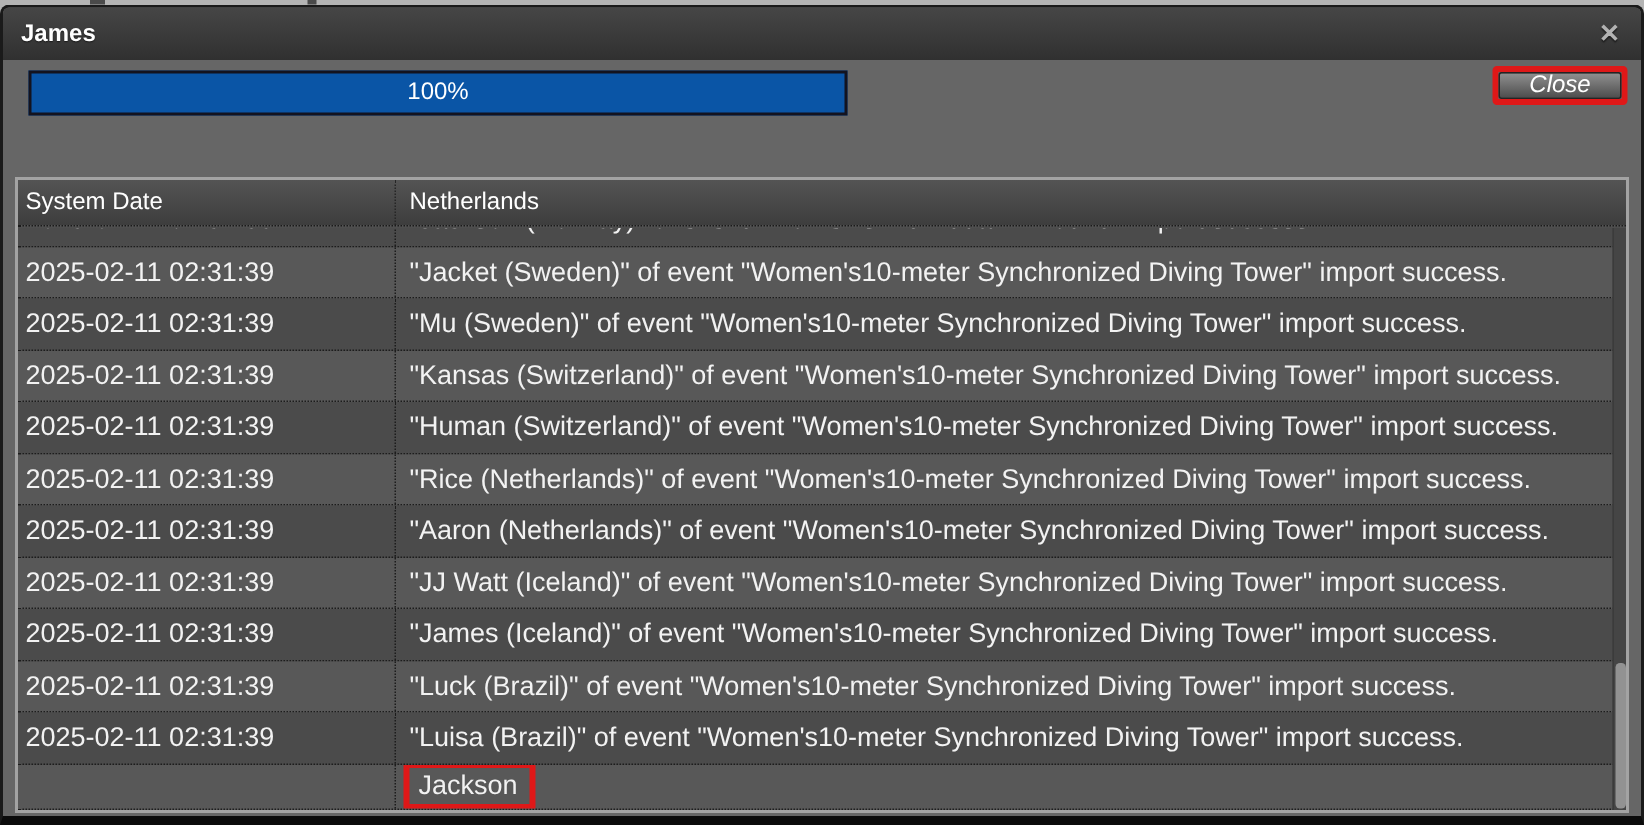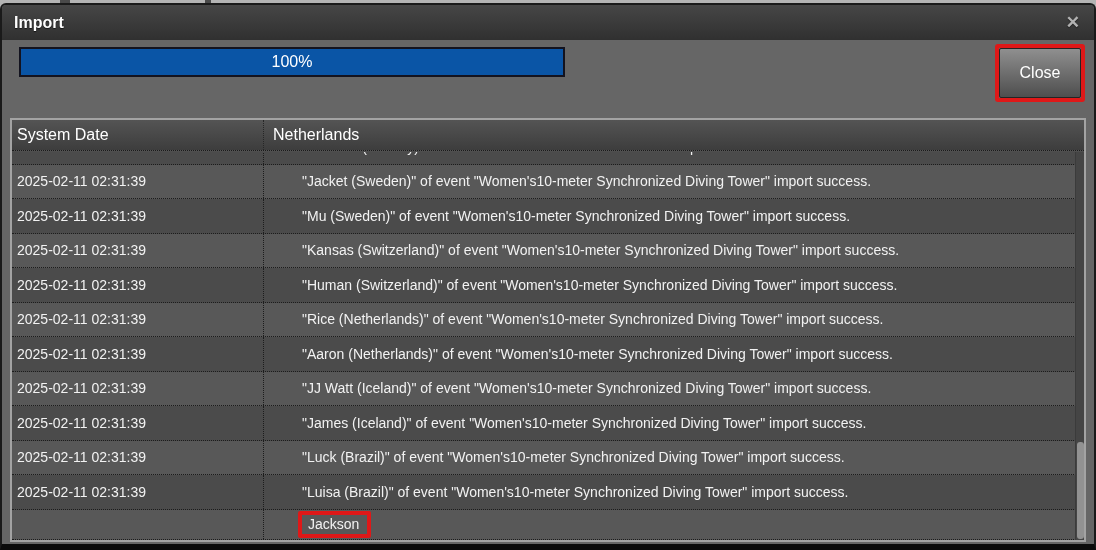--- a/index.html
+++ b/index.html
@@ -40,49 +40,49 @@
     border:2px solid #13131f;
     border-radius:0;
     display:flex; align-items:center; justify-content:center;
     color:#ffffff; font-size:16px;
   }
   .close-wrap {
     position:absolute; top:39px; right:9px;
     border:4px solid #df1818; border-radius:3px;
   }
   .close-btn {
-    width:82px; height:50px;
+    width:82px; height:18px;
     background:linear-gradient(#8f8f8f, #4e4e4e);
     border:1px solid #242424; border-radius:2px;
     color:#ffffff; font-size:16px;
     display:flex; align-items:center; justify-content:center;
     cursor:pointer;
+    font-style:italic;
   }
 
   .table {
     position:absolute; top:113px; left:8px; right:8px; bottom:2px;
     border:2px solid #a3a3a3;
     background:#4e4e4e;
     overflow:hidden;
   }
   .thead {
     height:31px; display:flex;
     background:linear-gradient(#545454, #3d3d3d);
     color:#ffffff; font-size:16px;
     border-bottom:1px dotted #1a1a1a;
   }
   .th-date { width:252px; display:flex; align-items:center; padding-left:5px; border-right:1px dotted #262626; }
   .th-info { flex:1; display:flex; align-items:center; padding-left:9px; }
 
   .tbody { position:absolute; top:32px; left:0; right:0; bottom:0; overflow:hidden; }
   .row {
     display:flex; height:34.5px;
-    font-size:14px; color:#f2f2f2;
+    font-size:18px; color:#f2f2f2;
     border-bottom:1px dotted #1c1c1c;
-    gap:29px;
   }
   .row:first-child { margin-top:-22px; }
   .row.dark  { background:#4b4b4b; }
   .row.light { background:#585858; }
   .row.complete { height:30px; }
   .cell-date {
     width:252px; display:flex; align-items:center;
     padding-left:5px; border-right:1px dotted #1c1c1c;
   }
   .cell-info {
@@ -106,21 +106,21 @@
 </style>
 </head>
 <body>
 
 <div class="backdrop-mark"></div>
 <div class="backdrop-mark2"></div>
 
 <div class="dialog">
 
   <div class="titlebar">
-    <span class="title">Import</span>
+    <span class="title">James</span>
     <span class="close-x">✕</span>
   </div>
 
   <div class="progress">
     <span>100%</span>
   </div>
 
   <div class="close-wrap">
     <div class="close-btn">Close</div>
   </div>

